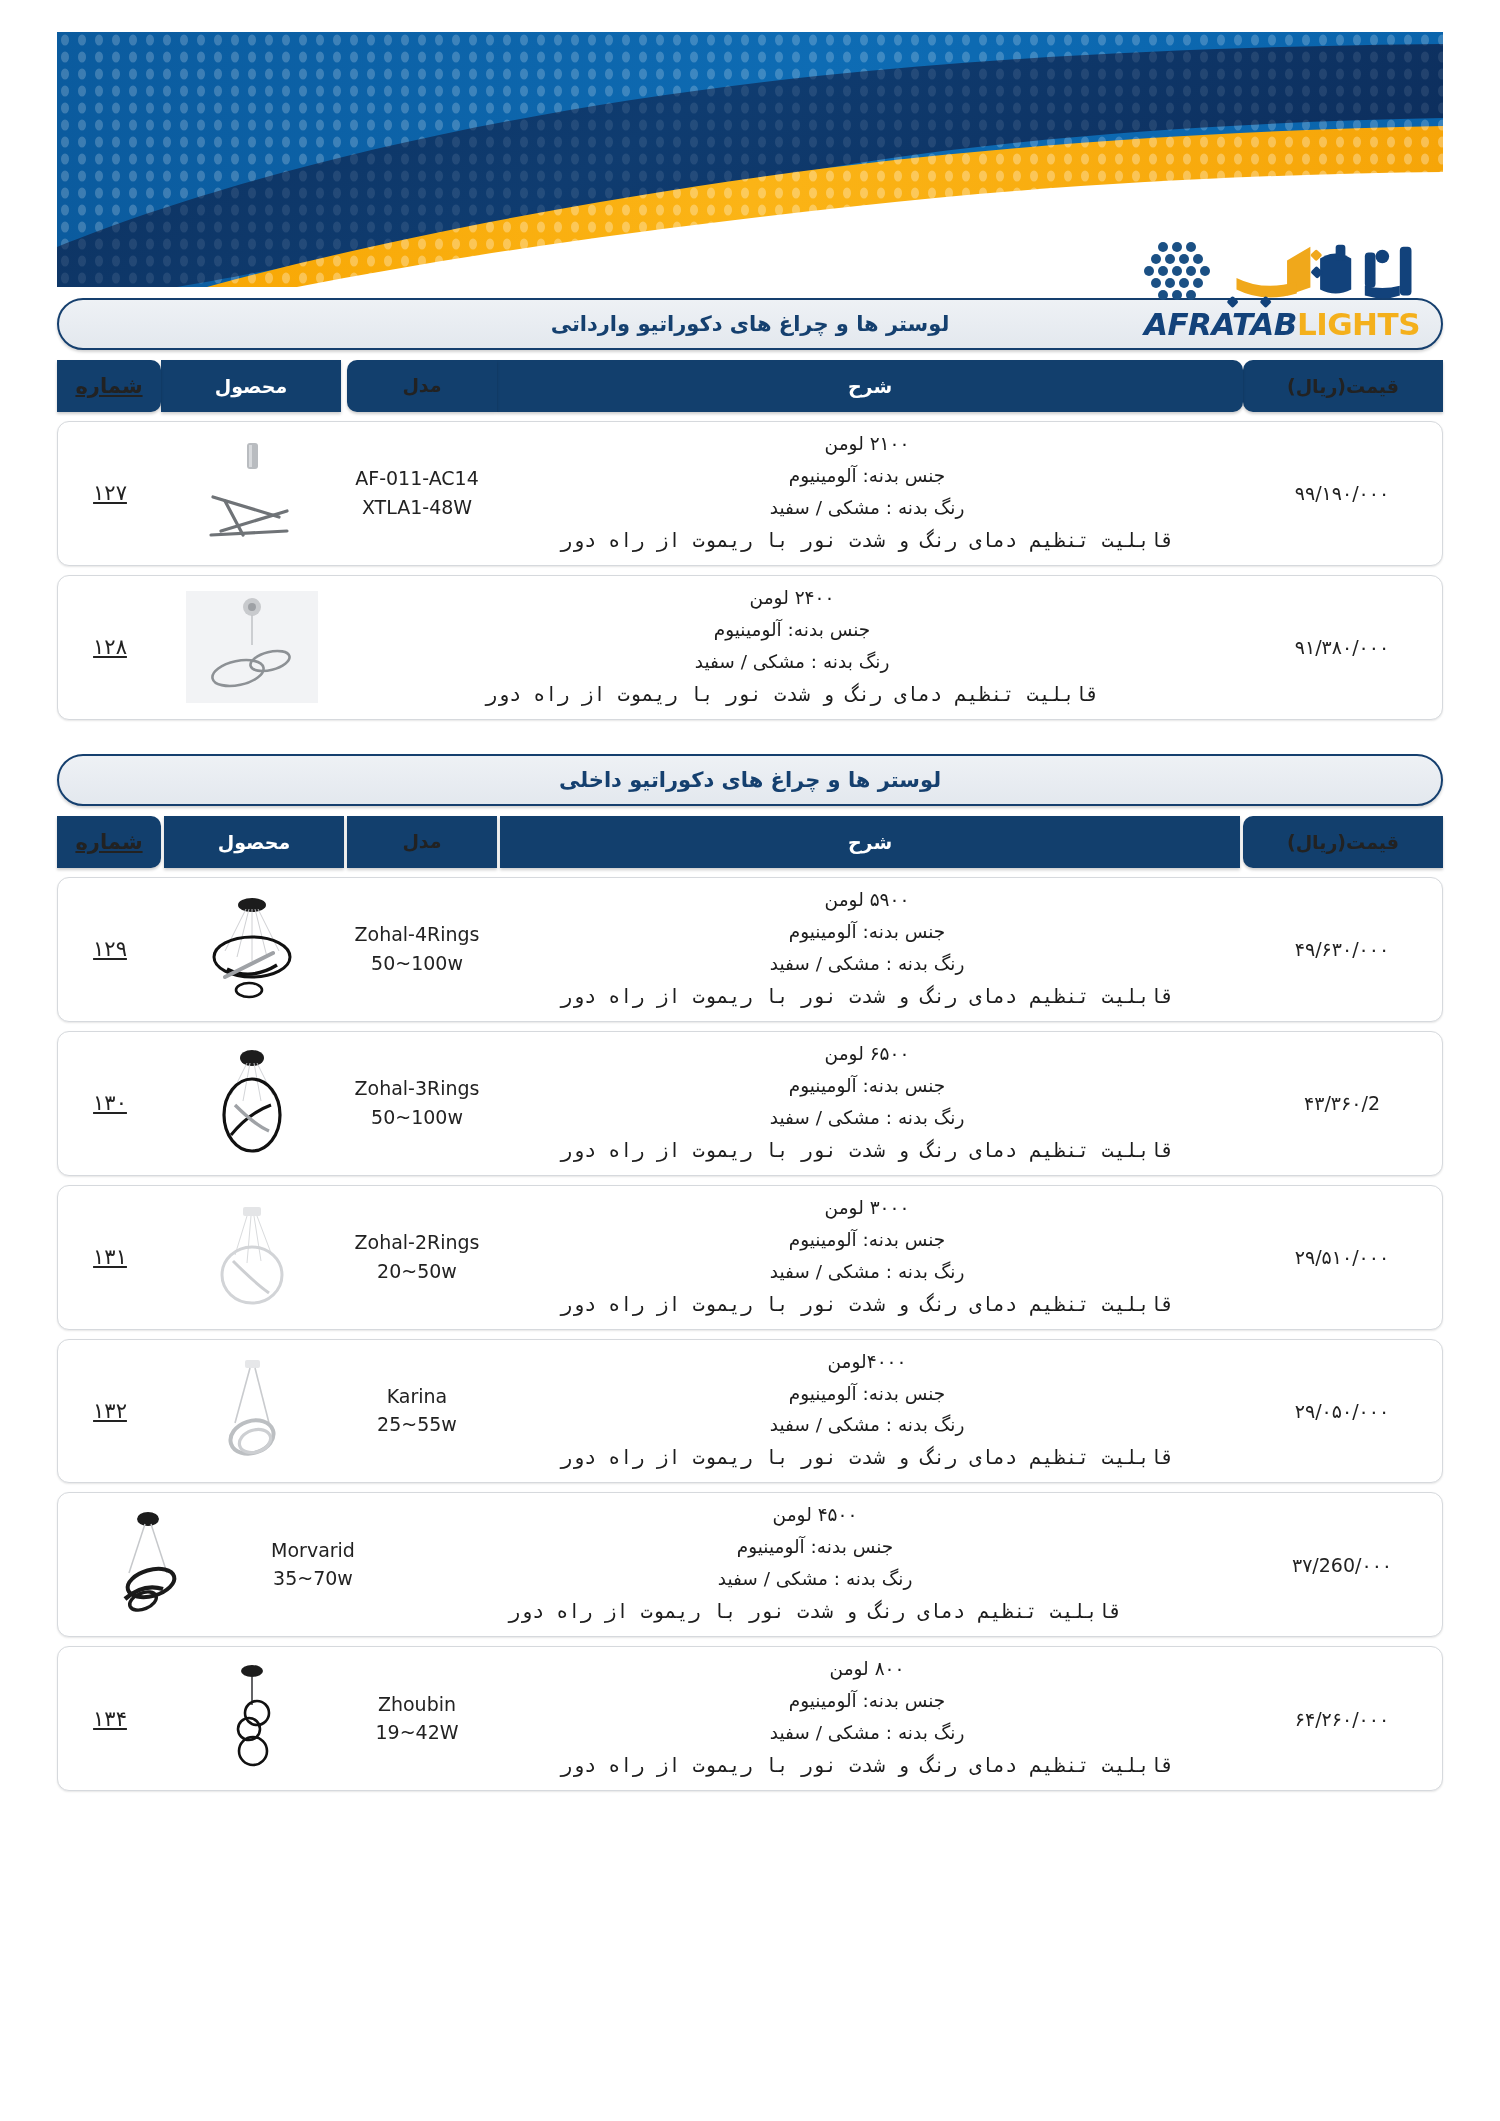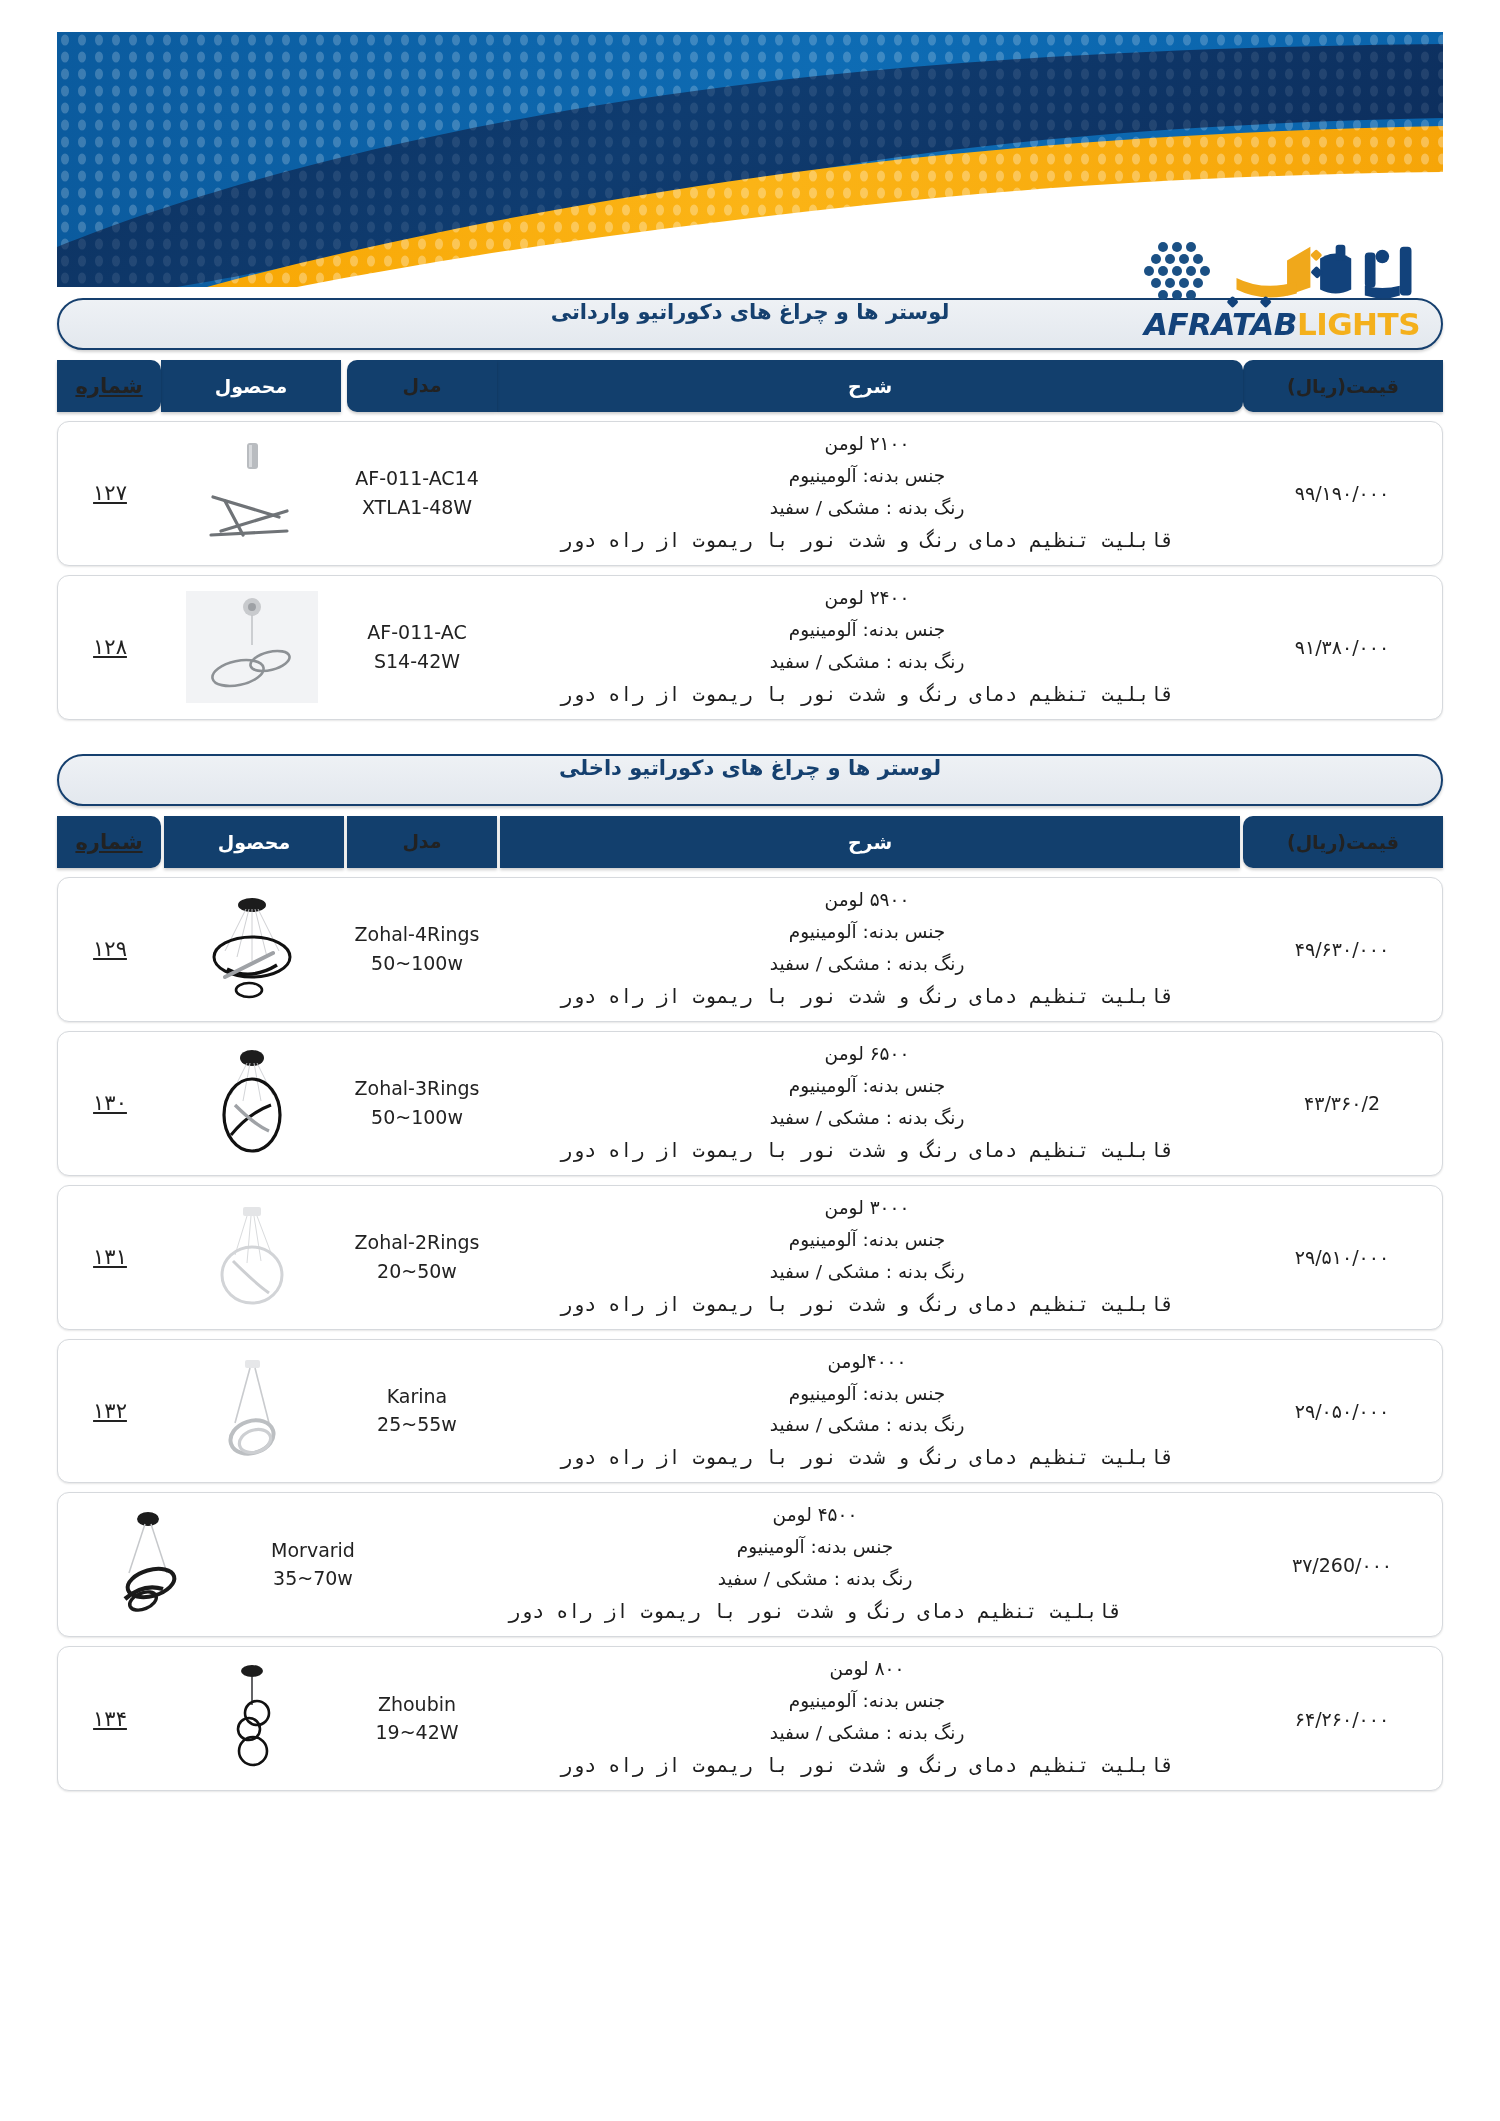--- a/index.html
+++ b/index.html
@@ -54,21 +54,21 @@
 
   
   .section-title {
     margin: 0 auto;
     width: 1386px;
     height: 52px;
     background: linear-gradient(#eef1f5, #e3e8ee);
     border: 2px solid #153f6e;
     border-radius: 26px;
     display: flex;
-    align-items: flex-start;
+    align-items: center;
     justify-content: center;
     color: #15406f;
     font-size: 21px;
     font-weight: 700;
     box-shadow: 0 2px 3px rgba(0,0,0,.18);
   }
 
   
   .table-head {
     width: 1386px;
@@ -288,24 +288,20 @@
     </div>
 
     <div class="row">
       <div class="cell c-price">۹۱/۳۸۰/۰۰۰</div>
       <div class="cell c-desc">
         <div class="desc-line">۲۴۰۰ لومن</div>
         <div class="desc-line">جنس بدنه: آلومینیوم</div>
         <div class="desc-line">رنگ بدنه : مشکی / سفید</div>
         <div class="desc-line wide">قابلیت تنظیم دمای رنگ و شدت نور با ریموت از راه دور</div>
       </div>
-      <div class="cell c-model">
-        <div>AF-011-AC</div>
-        <div>S14-42W</div>
-      </div>
       <div class="cell c-prod">
         <div class="thumb" style="width:132px;height:112px;background:#f3f4f6;">
           <svg viewBox="0 0 132 112">
             <rect x="0" y="0" width="132" height="112" fill="#f2f3f5"></rect>
             <circle cx="66" cy="16" r="9" fill="#c8cacd"></circle>
             <circle cx="66" cy="16" r="4" fill="#9ea1a5"></circle>
             <line x1="66" y1="24" x2="66" y2="54" stroke="#c2c5c8" stroke-width="1.6"></line>
             <g fill="none" stroke="#8d9195" stroke-width="2.6">
               <ellipse cx="52" cy="82" rx="26" ry="12" transform="rotate(-12 52 82)"></ellipse>
               <ellipse cx="84" cy="70" rx="20" ry="9" transform="rotate(-14 84 70)"></ellipse>

